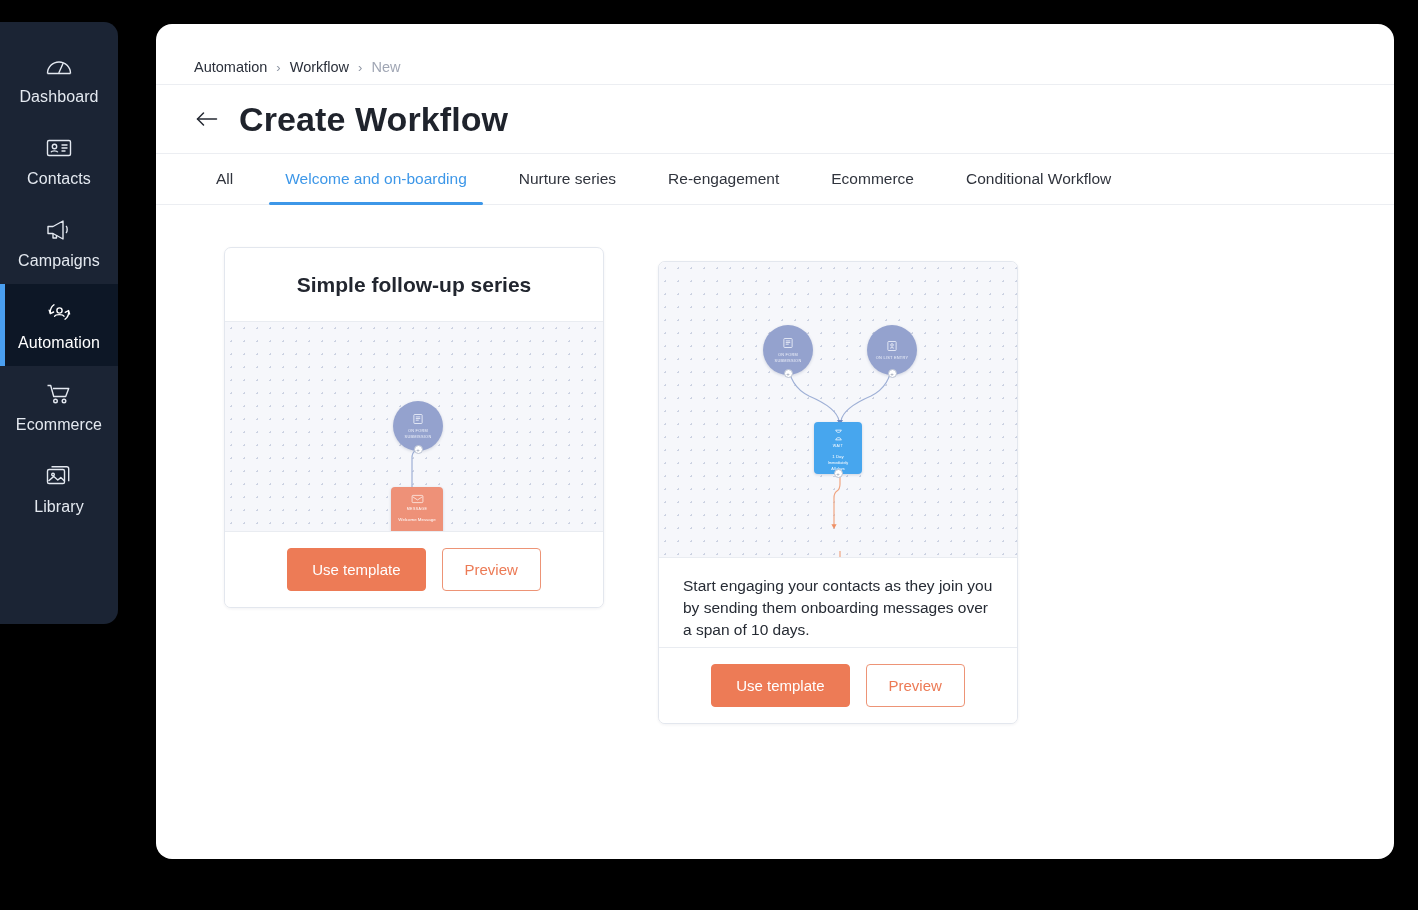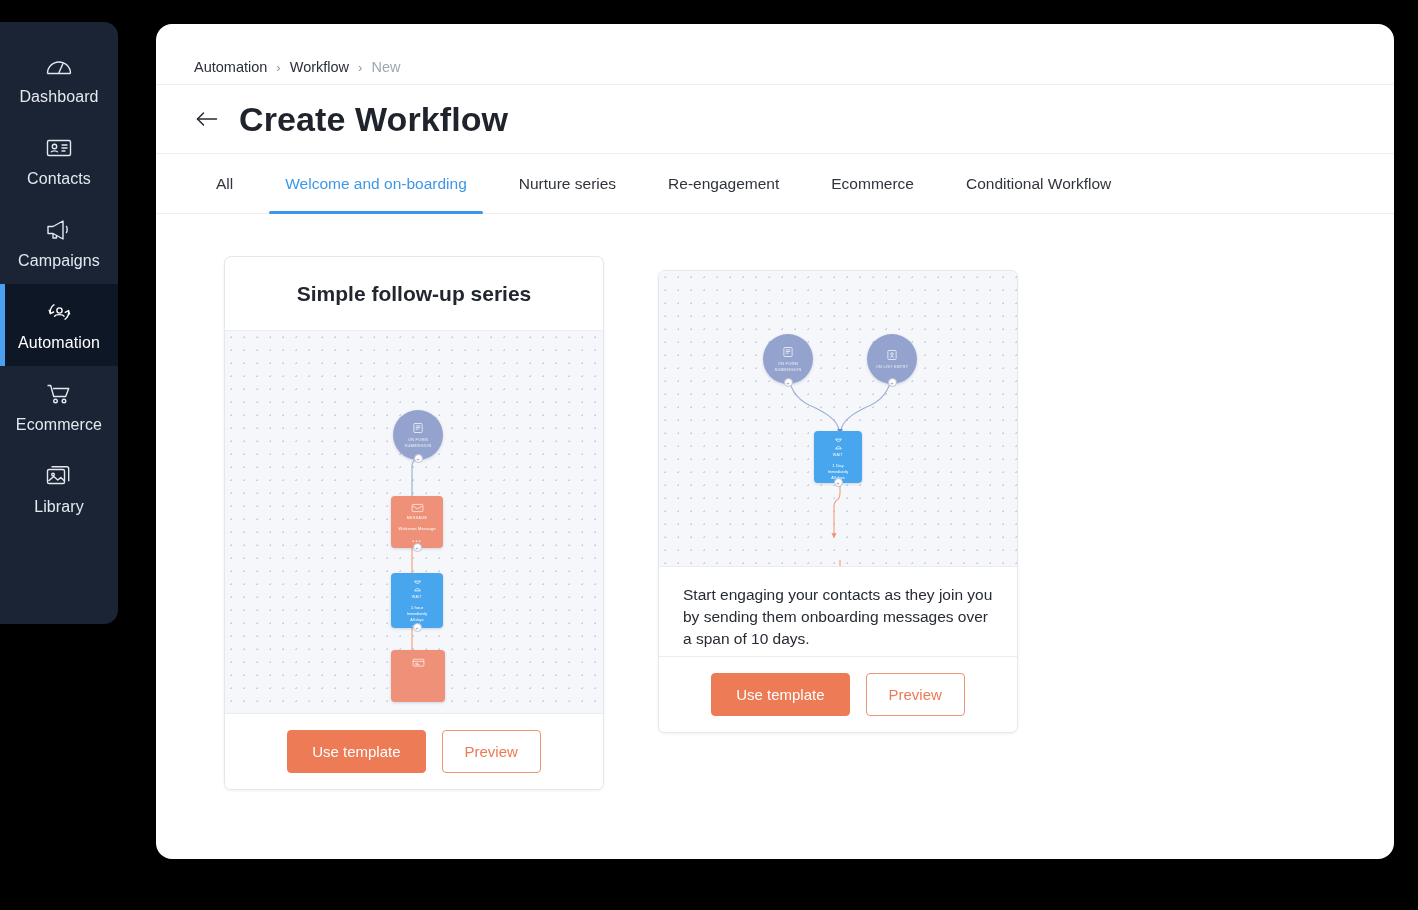--- a/index.html
+++ b/index.html
@@ -86,21 +86,21 @@
   }
   .page-title {
     font-size: 34px;
     color: #1f232c;
     letter-spacing: .1px;
   }
 
   .tabs {
     border-top: 1px solid #eceef2;
     border-bottom: 1px solid #eceef2;
-    height: 61px;
+    height: 52px;
     display: flex; align-items: stretch;
     padding-left: 34px;
     gap: 0;
   }
   .tab {
     position: relative;
     display: flex; align-items: center;
     padding: 0 26px;
     font-size: 15.5px;
     color: #30343d;
@@ -121,21 +121,21 @@
     padding: 42px 0 0 68px;
   }
   .card {
     background: #ffffff;
     border: 1px solid #e3e7ee;
     border-radius: 7px;
     box-shadow: 0 1px 3px rgba(30,40,60,.06);
     display: flex; flex-direction: column;
     overflow: hidden;
   }
-  .card.card-1 { width: 380px; height: 534px; }
+  .card.card-1 { width: 380px; height: 361px; }
   .card.card-2 { width: 360px; height: 463px; margin-top: 14px; }
 
   .card-title {
     text-align: center;
     font-weight: bold;
     color: #22262f;
     border-bottom: 1px solid #e9ecf1;
   }
   .card-1 .card-title { font-size: 21px; padding: 25px 0 24px; }
   .card-2 .card-title { font-size: 20px; padding: 23px 0 22px; }

